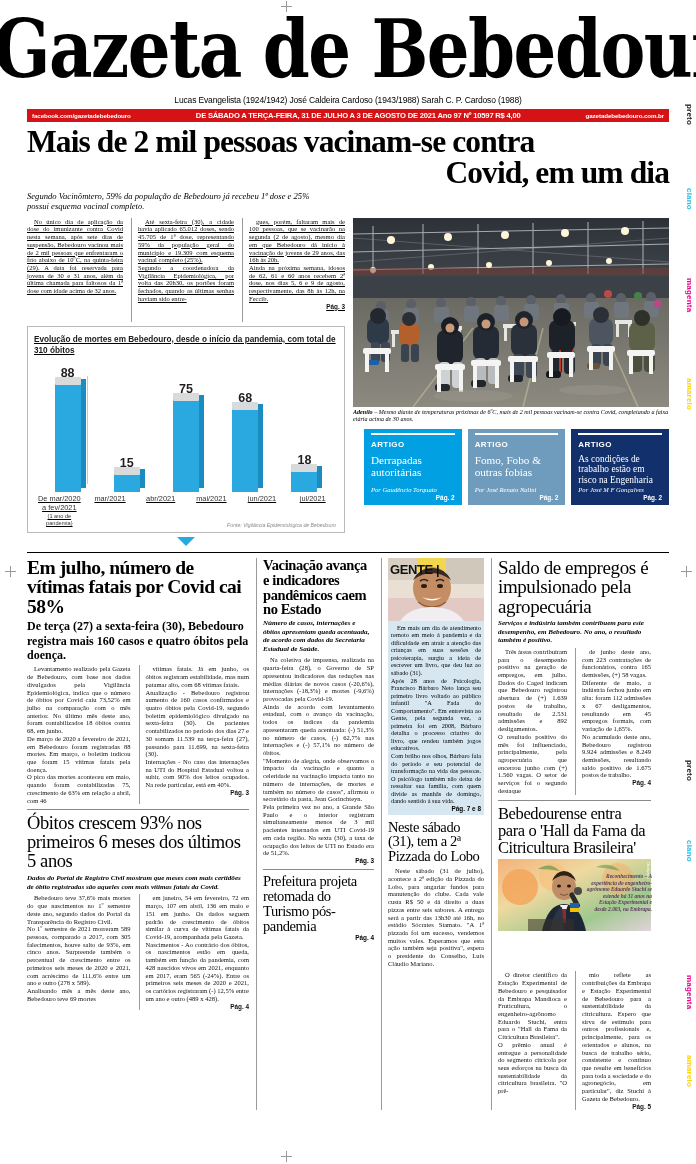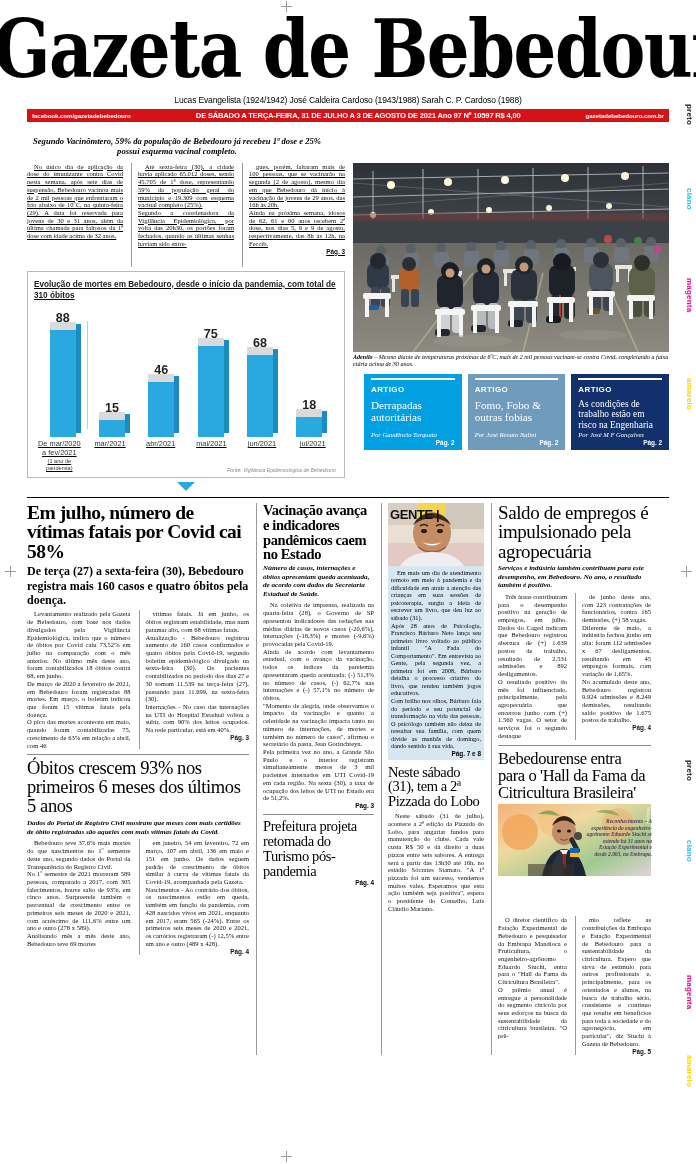--- a/index.html
+++ b/index.html
@@ -64,22 +64,22 @@
     font-family: "Liberation Serif", serif;
     font-weight: 700;
     font-size: 31.5px;
     line-height: 1.0;
     letter-spacing: -.9px;
     margin-top: 4px;
   }
   .lead-head .l1 { display:block; }
   .lead-head .l2 { display:block; text-align:right; }
   .lead-sub {
-    font-style: italic; font-weight: 700; font-size: 8.6px;
-    line-height: 1.22; width: 300px; margin-top: 14px; text-align: center;
+    font-style: italic; font-weight: 400; font-size: 8.6px;
+    line-height: 1.22; width: 300px; margin-top: 2px;
   }
 
   
   .cols { display: flex; gap: 8px; }
   .col { flex: 1; }
   .body-txt {
     font-size: 6.55px; line-height: 1.18; text-align: justify;
     color: #111; hyphens: auto;
   }
   .body-txt p { text-indent: 7px; margin-bottom: 1px; }
@@ -194,20 +194,24 @@
 
  Ano 97 
 
  Nº 10597 
 
  R$ 4,00</span>
     <span>gazetadebebedouro.com.br</span>
   </div>
 
   <div class="content">
+    <div class="lead-head">
+      <span class="l1">Mais de 2 mil pessoas vacinam-se contra</span>
+      <span class="l2">Covid, em um dia</span>
+    </div>
     <div class="lead-sub">Segundo Vacinômtero, 59% da população de Bebedouro já recebeu 1ª dose e 25% possui esquema vacinal completo.</div>
 
     <div style="display:flex;gap:8px;margin-top:6px;">
 
       <div style="width:318px;text-decoration:underline;">
         <div class="cols" style="height:104px;">
           <div class="col body-txt">
             <p>No único dia de aplicação da dose do imunizante contra Covid nesta semana, após sete dias de suspensão, Bebedouro vacinou mais de 2 mil pessoas que enfrentaram o frio abaixo de 10ºC, na quinta-feira (29). A data foi reservada para jovens de 30 e 31 anos, além da última chamada para faltosos da 1ª dose com idade acima de 32 anos.</p>
           </div>
           <div class="col body-txt divider-v" style="padding-left:6px;">
@@ -233,28 +237,20 @@
                     <div class="face" style="height:109px;background:#29a9e0;"></div>
                     <div class="side" style="height:109px;"></div>
                   </div>
                 </div>
                 <div class="barcell">
                   <div class="barval">15</div>
                   <div class="bar3d" style="height: 19px;">
                     <div class="top" style="background: rgb(217, 218, 219);"></div>
                     <div class="face" style="height:19px;background:#29a9e0;"></div>
                     <div class="side" style="height:19px;"></div>
-                  </div>
-                </div>
-                <div class="barcell">
-                  <div class="barval">46</div>
-                  <div class="bar3d" style="height: 57px;">
-                    <div class="top" style="background: rgb(217, 218, 219);"></div>
-                    <div class="face" style="height:57px;background:#29a9e0;"></div>
-                    <div class="side" style="height:57px;"></div>
                   </div>
                 </div>
                 <div class="barcell">
                   <div class="barval">75</div>
                   <div class="bar3d" style="height: 93px;">
                     <div class="top" style="background: rgb(217, 218, 219);"></div>
                     <div class="face" style="height:93px;background:#29a9e0;"></div>
                     <div class="side" style="height:93px;"></div>
                   </div>
                 </div>

